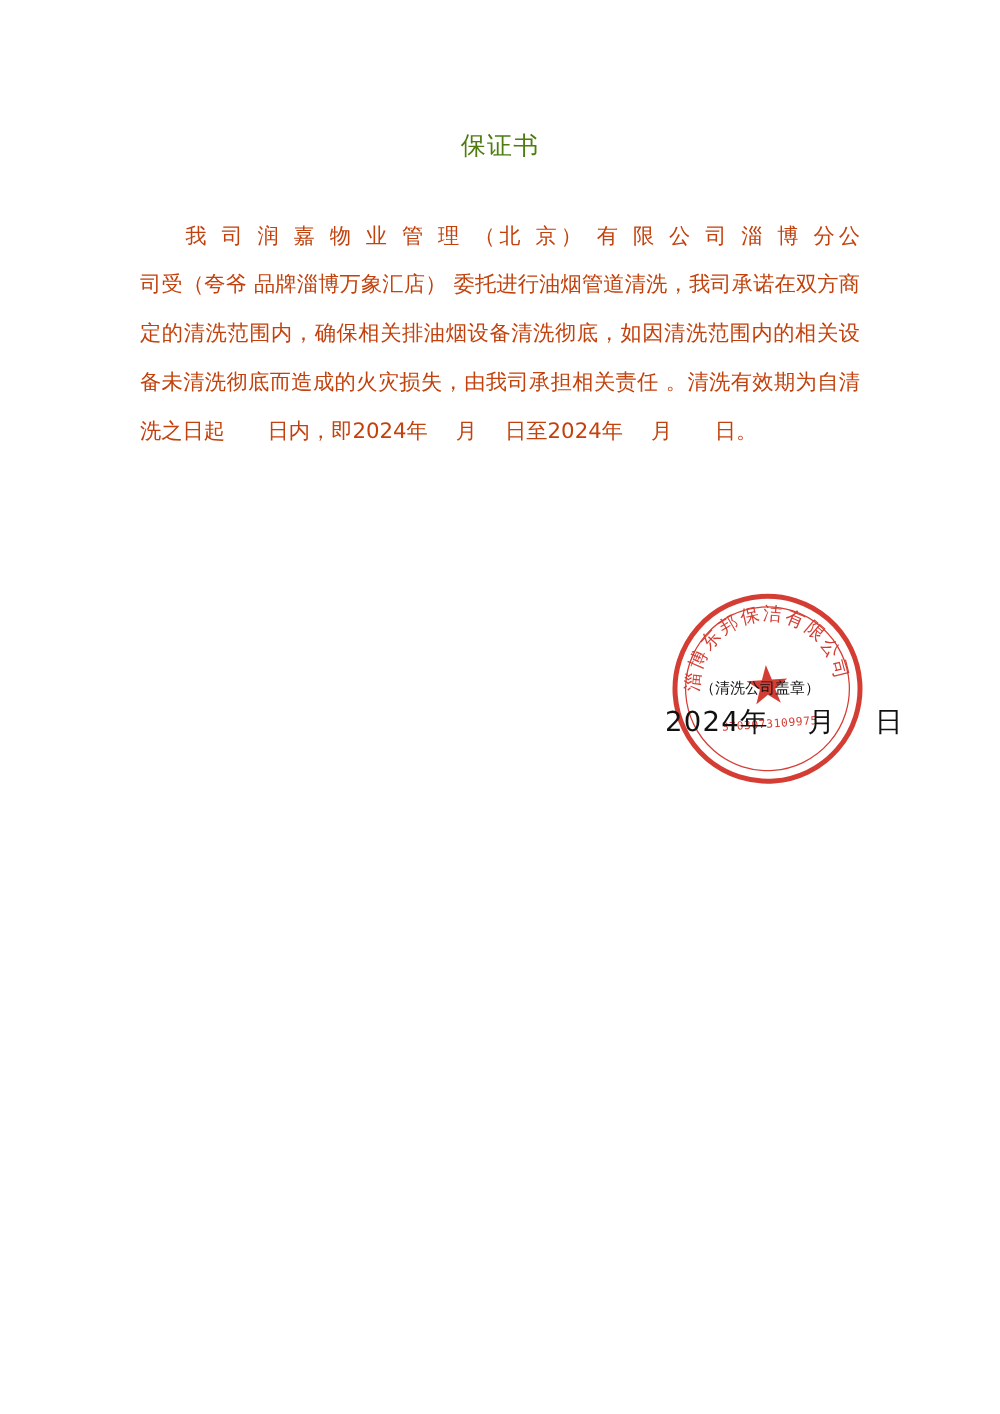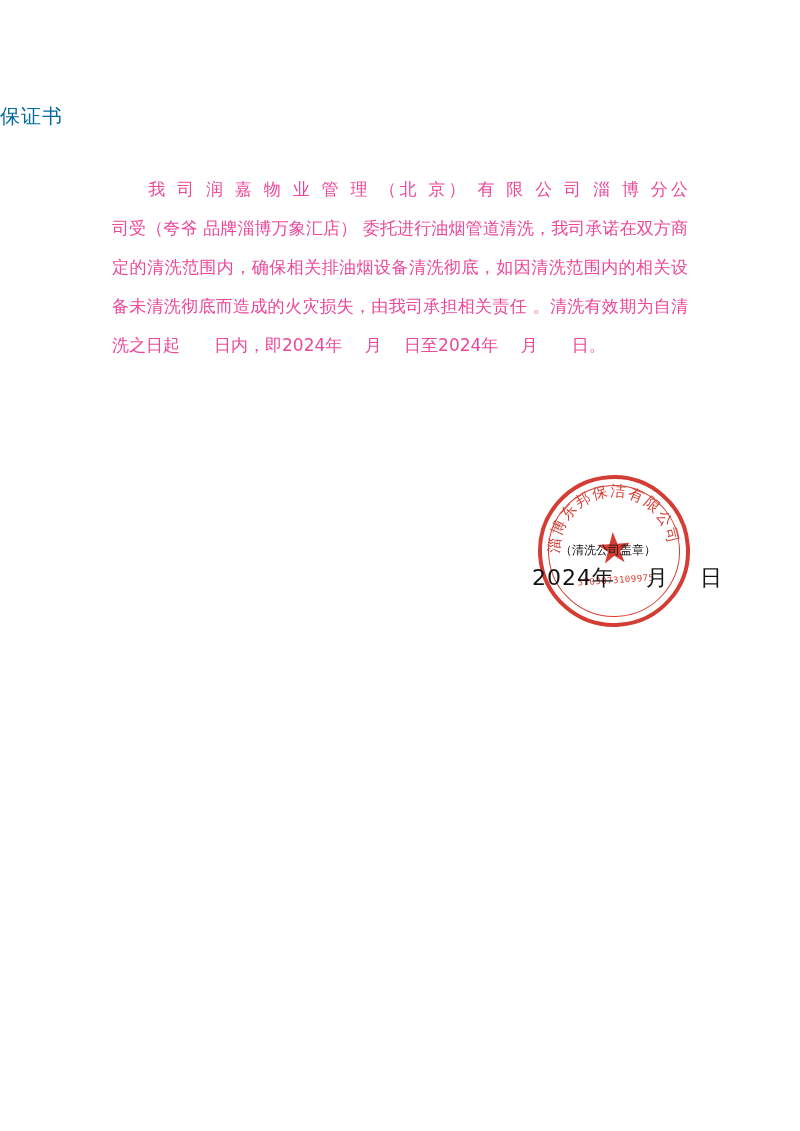--- a/index.html
+++ b/index.html
@@ -20,33 +20,33 @@
     left: 0; top: 0;
     width: 800px;
     height: 1131px;
     background: #ffffff;
   }
   .doc-title {
     position: absolute;
     top: 103px;
     left: 0;
     width: 800px;
-    text-align: left;
+    text-align: center;
     font-size: 20px;
     letter-spacing: 1px;
-    color: #0369a1;
+    color: #4d7c0f;
   }
   .body-block {
     position: absolute;
     left: 112px;
     top: 170px;
     width: 576px;
     font-size: 17px;
     line-height: 39px;
-    color: #ec4899;
+    color: #c2410c;
   }
   .para {
     text-align: justify;
     text-justify: inter-ideograph;
     text-align-last: left;
   }
   .para .indent {
     display: inline-block;
     width: 36px;
   }

